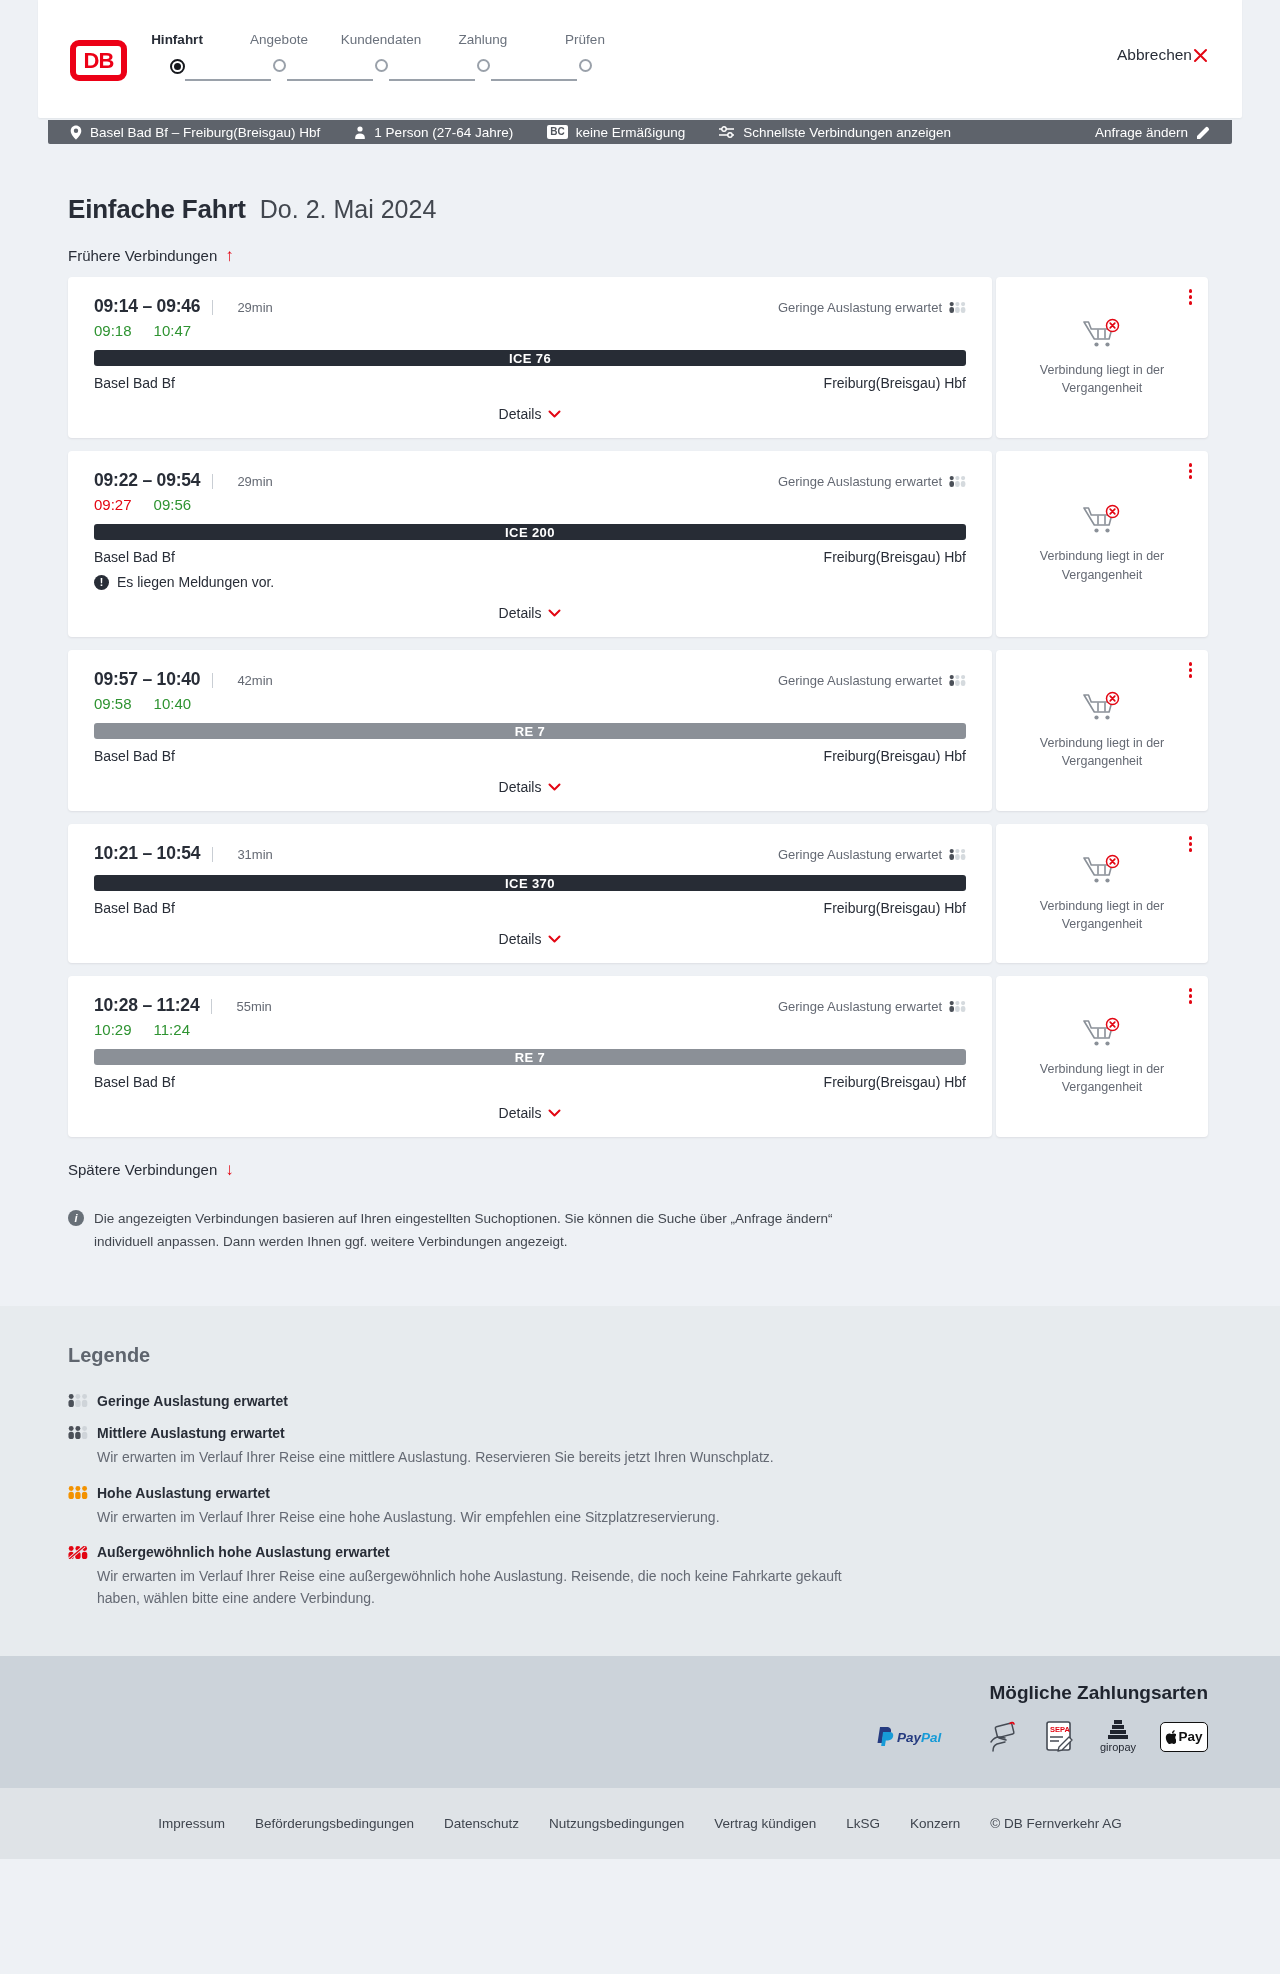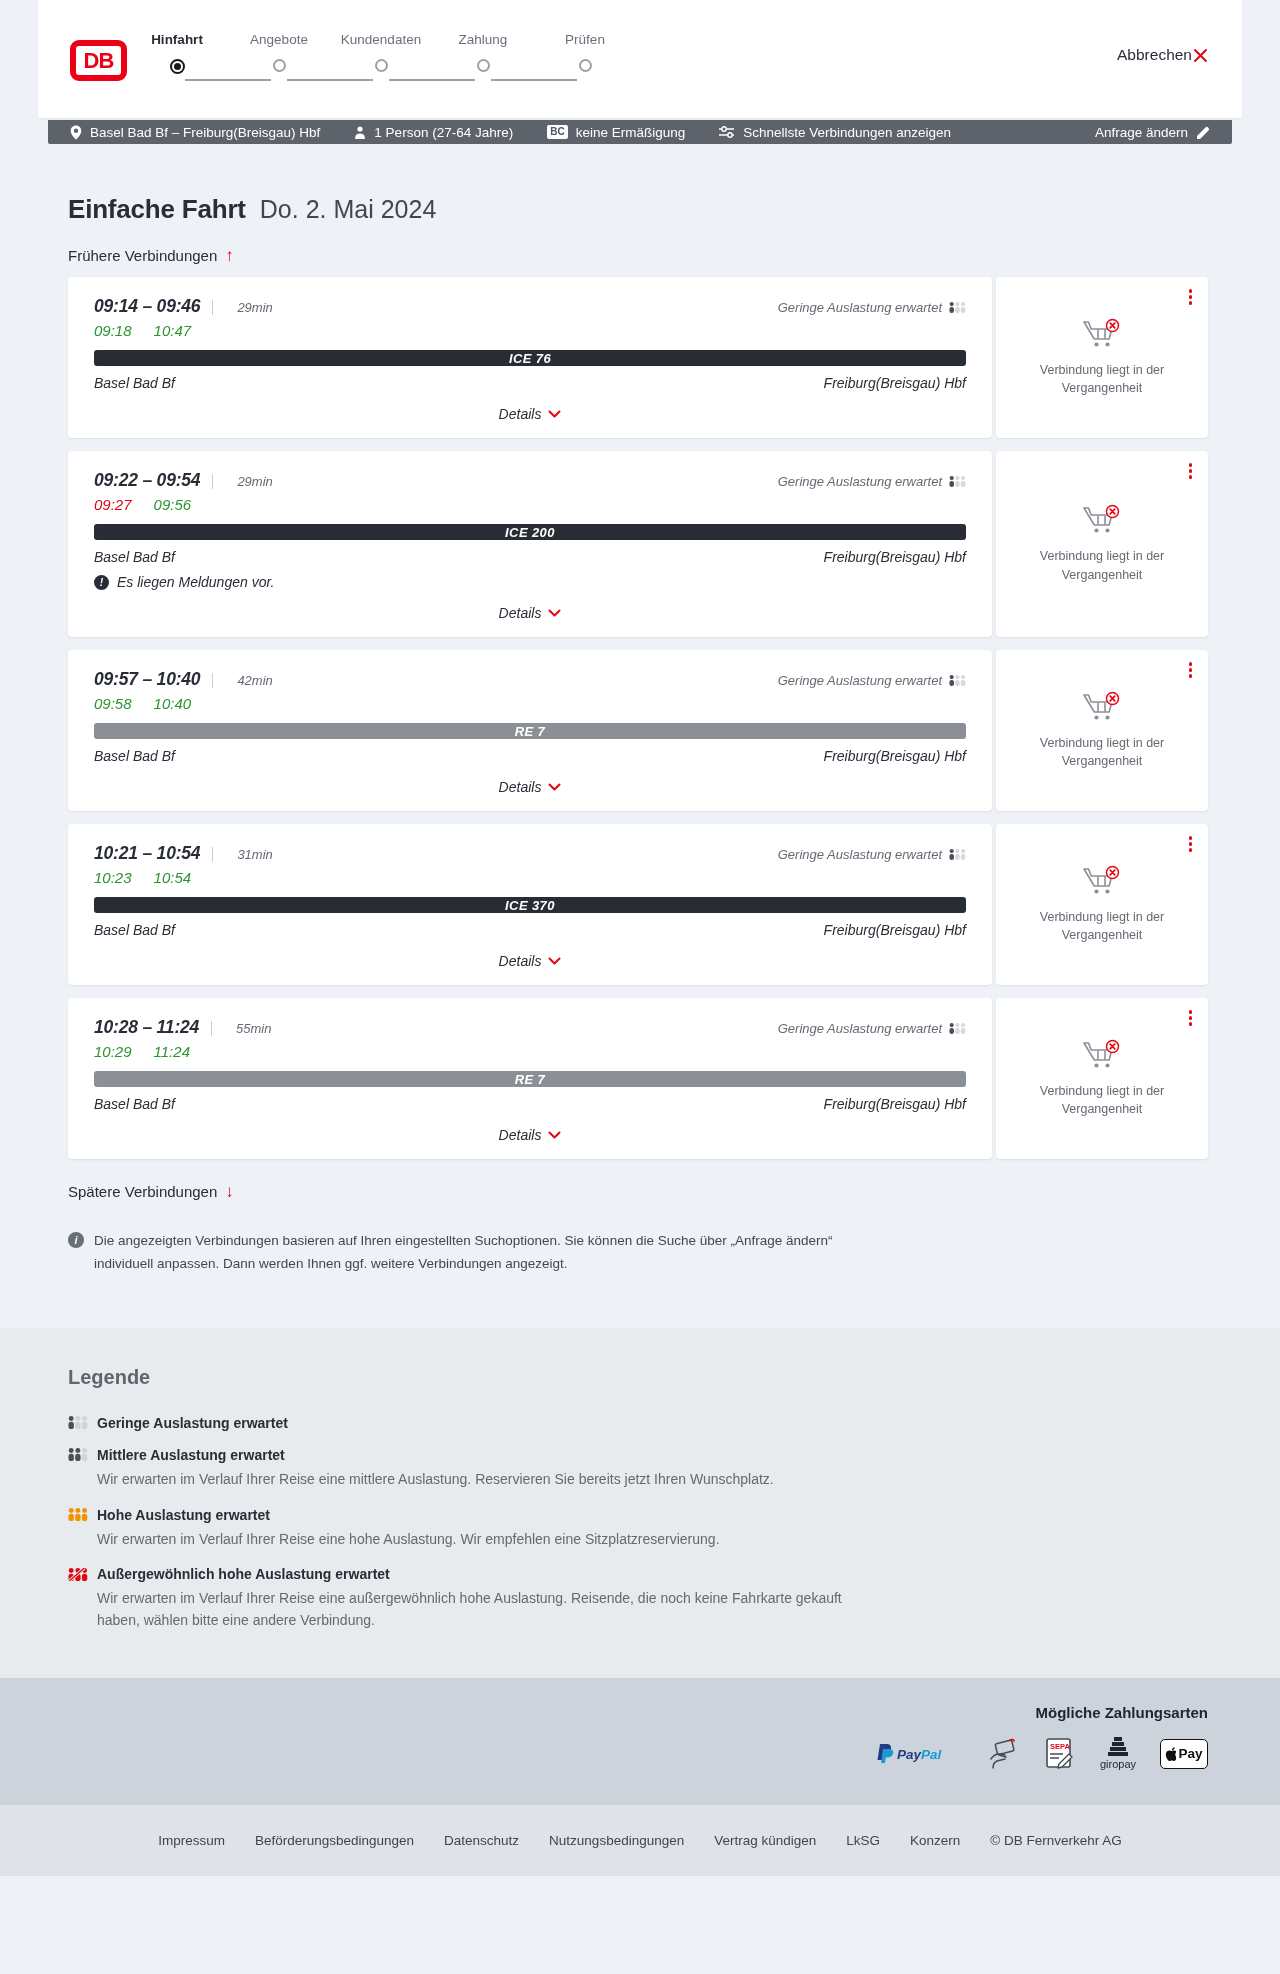--- a/index.html
+++ b/index.html
@@ -36,21 +36,21 @@
   
   .results{padding:0 72px 0 68px;}
   .page-title{margin-top:50px;display:flex;align-items:baseline;gap:14px;}
   .page-title .big{font-size:26px;font-weight:bold;letter-spacing:-.2px;}
   .page-title .date{font-size:25px;color:#42474f;}
   .link-row{margin-top:22px;display:flex;align-items:center;gap:8px;font-size:15px;color:var(--dark);}
   .arrow{color:var(--late);font-size:17px;font-weight:bold;line-height:1;}
   .rows{margin-top:13px;}
   .row{display:flex;gap:4px;margin-bottom:13px;}
   .card{background:#fff;border-radius:4px;box-shadow:0 1px 2px rgba(40,45,55,.09);}
-  .card.main{flex:1;padding:19px 26px 10px;font-style:italic;}
+  .card.main{flex:1;padding:19px 26px 10px;}
   .card.side{width:212px;position:relative;display:flex;flex-direction:column;align-items:center;justify-content:center;padding:14px;}
   .card-head{display:flex;align-items:baseline;}
   .time-range{font-size:17.5px;font-weight:bold;letter-spacing:-.2px;}
   .duration{font-size:13px;color:var(--gray);margin-left:12px;padding-left:24px;border-left:1px solid #c9ced4;}
   .occupancy{margin-left:auto;display:flex;align-items:center;gap:7px;font-size:13px;color:var(--gray);}
   .rt-times{margin-top:5px;display:flex;gap:22px;font-size:15px;}
   .rt{color:var(--green);}
   .rt.late{color:var(--late);}
   .band{margin-top:11px;height:16px;border-radius:3px;display:flex;align-items:center;justify-content:center;color:#fff;font-size:13px;font-weight:bold;letter-spacing:.4px;}
   .band.ice{background:var(--band-dark);}
@@ -72,21 +72,21 @@
   
   .legend{background:var(--bg-legend);padding:38px 72px 30px 68px;}
   .legend h2{font-size:20px;font-weight:bold;color:#5f656e;}
   .legend-list{margin-top:26px;}
   .legend-item{margin-bottom:16px;}
   .legend-head{display:flex;align-items:center;gap:9px;font-size:14px;font-weight:bold;color:var(--dark);}
   .legend-desc{margin:6px 0 0 29px;font-size:14px;color:var(--gray);line-height:1.55;max-width:760px;}
 
   
   .payments{background:var(--bg-pay);padding:26px 72px 34px;text-align:right;}
-  .payments h2{font-size:15px;font-weight:bold;color:#1f242e;}
+  .payments h2{font-size:19px;font-weight:bold;color:#1f242e;}
   .pay-icons{margin-top:16px;display:flex;justify-content:flex-end;align-items:center;gap:24px;}
   .applepay{width:48px;height:30px;background:#fff;border:1.5px solid #111;border-radius:5px;display:flex;align-items:center;justify-content:center;gap:2px;}
   .applepay span{font-weight:bold;font-size:13.5px;color:#111;}
   .giropay{display:flex;flex-direction:column;align-items:center;gap:1px;}
   .giropay span{font-size:11px;color:#1f242e;}
   .links-bar{background:var(--bg-links);height:71px;display:flex;align-items:center;justify-content:center;gap:30px;font-size:13.5px;color:#3f454e;}
   .links-bar a{color:#3f454e;text-decoration:none;}
 </style>
 </head>
 <body>
@@ -368,24 +368,20 @@
                   <rect x=".4" y="4.9" width="4.6" height="6.1" rx="2.2"></rect>
                 </g>
                 <g fill="#d5dade">
                   <circle cx="8.4" cy="2.1" r="2.1"></circle>
                   <rect x="6.1" y="4.9" width="4.6" height="6.1" rx="2.2"></rect>
                   <circle cx="14.1" cy="2.1" r="2.1"></circle>
                   <rect x="11.8" y="4.9" width="4.6" height="6.1" rx="2.2"></rect>
                 </g>
               </svg>
           </span>
-        </div>
-        <div class="rt-times">
-          <span class="rt">10:23</span>
-          <span class="rt">10:54</span>
         </div>
         <div class="band ice">
             <span>ICE 370</span>
           </div>
         <div class="stations">
           <span>Basel Bad Bf</span>
           <span>Freiburg(Breisgau) Hbf</span>
         </div>
         <button class="details">
           <span>Details</span>

